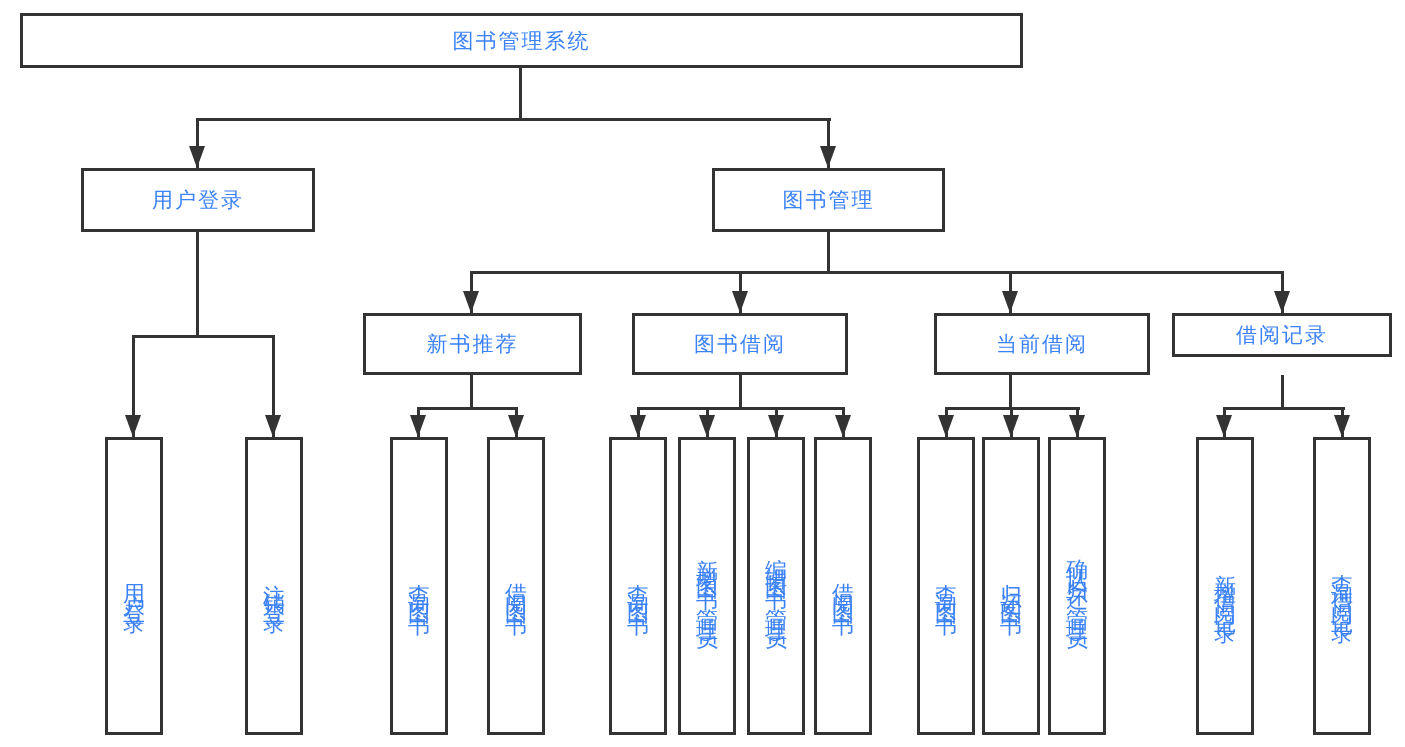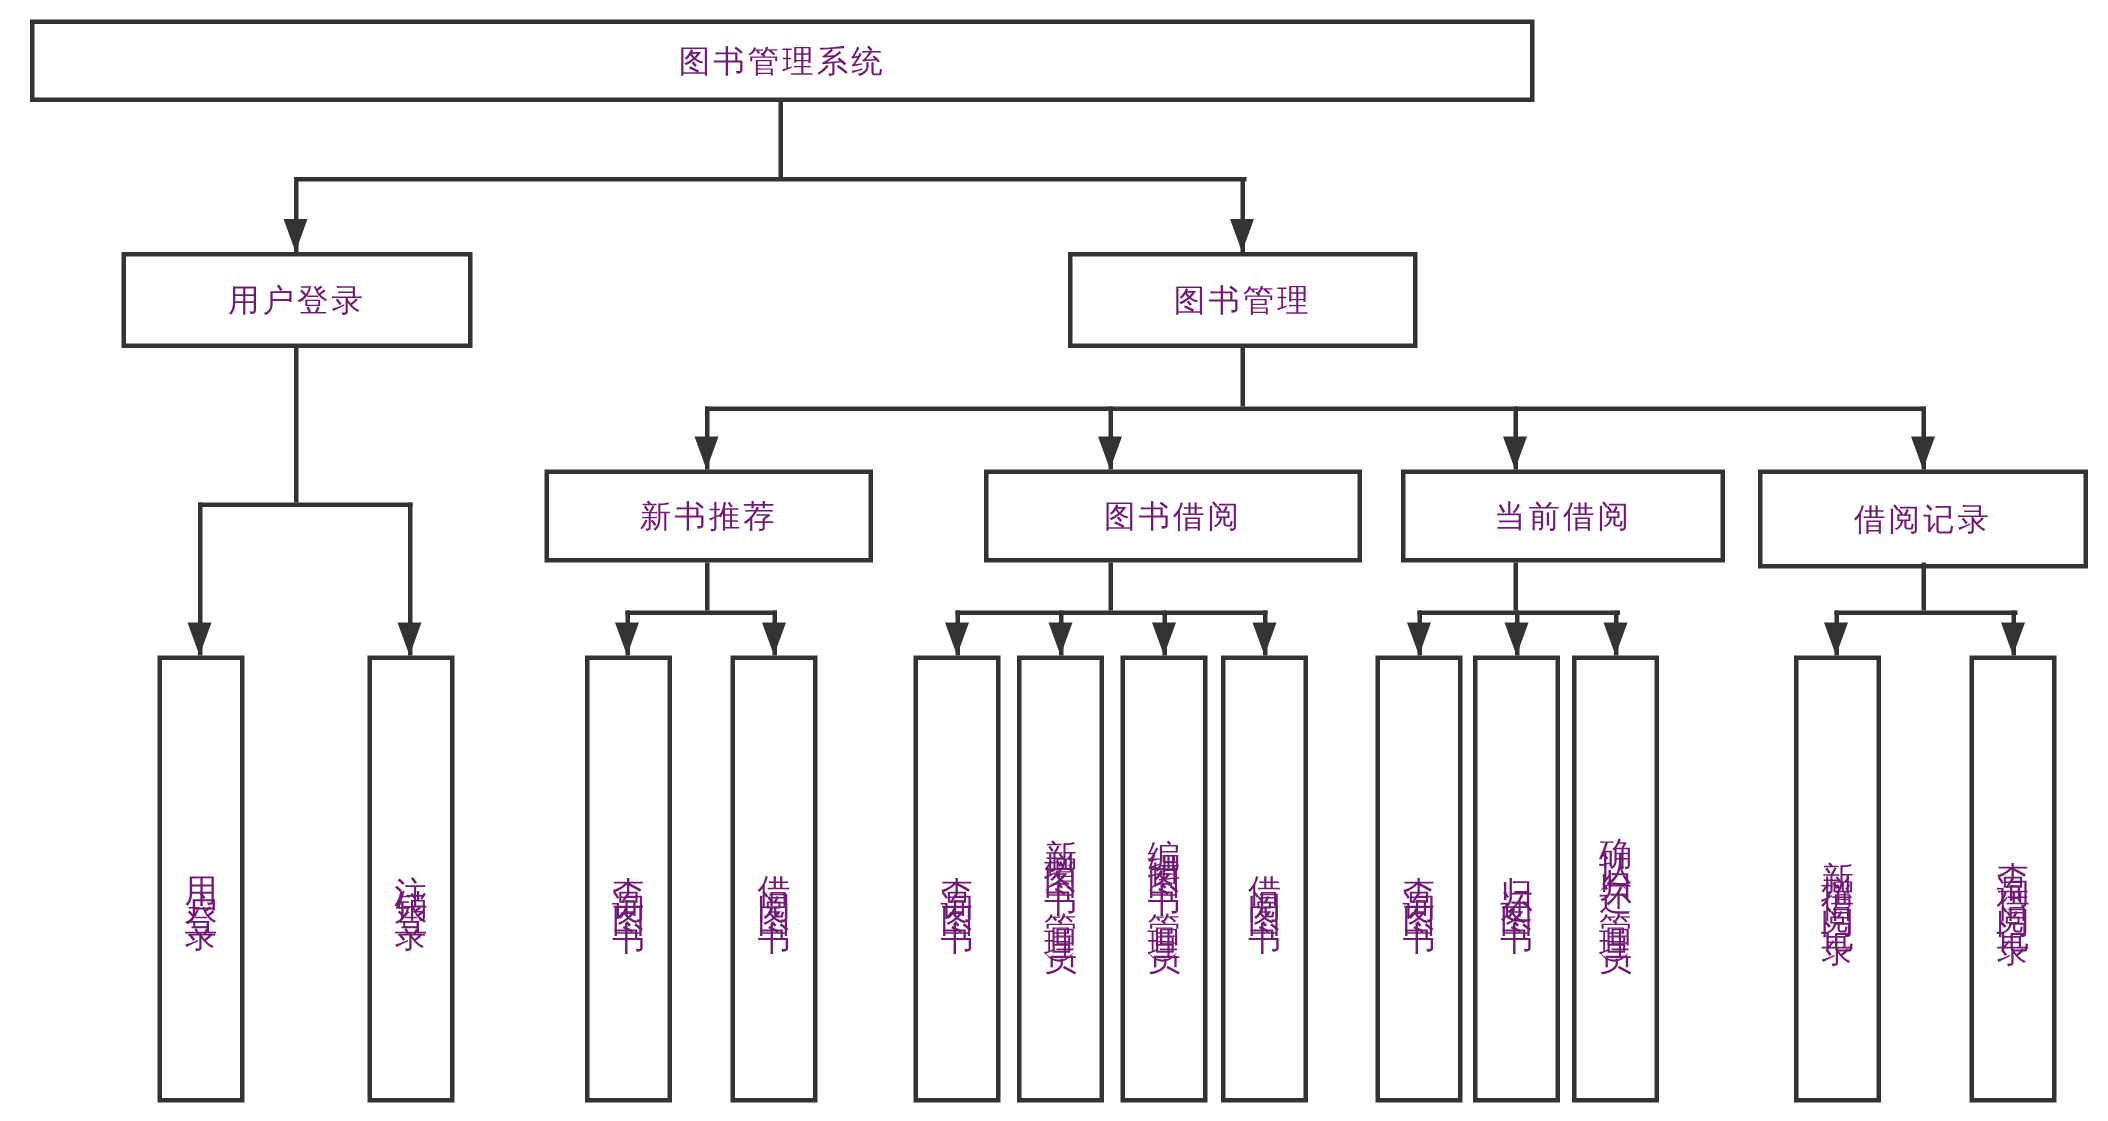--- a/index.html
+++ b/index.html
@@ -2,21 +2,21 @@
 <html><head>
 <meta charset="utf-8">
 <style>
   html,body { margin:0; padding:0; background:#ffffff; }
   .canvas {
     position:relative; width:1405px; height:747px; background:#ffffff;
     font-family:"Liberation Sans", sans-serif; overflow:hidden;
   }
   .box {
     position:absolute; box-sizing:border-box;
-    border:3px solid #333333; background:#ffffff; color:#701a75;
+    border:3px solid #333333; background:#ffffff; color:#3b82f6;
     display:flex; align-items:center; justify-content:center;
   }
   .hbox span { font-size:21px; letter-spacing:2px; }
   .leaf { top:437px; width:58px; height:298px; }
   .leaf span {
     writing-mode:vertical-rl; text-orientation:mixed;
     font-size:22px; line-height:1; letter-spacing:10px; white-space:nowrap;
   }
   .ln { position:absolute; background:#333333; }
   .arrow {
@@ -41,27 +41,27 @@
   <div class="box hbox" style="left:81px;top:168px;width:234px;height:64px">
     <span>用户登录</span>
   </div>
   <div class="box hbox" style="left:712px;top:168px;width:233px;height:64px">
     <span>图书管理</span>
   </div>
 
   <div class="box hbox" style="left:363px;top:313px;width:219px;height:62px">
     <span>新书推荐</span>
   </div>
-  <div class="box hbox" style="left:656px;top:313px;width:252px;height:62px">
+  <div class="box hbox" style="left:632px;top:313px;width:216px;height:62px">
     <span>图书借阅</span>
   </div>
   <div class="box hbox" style="left:934px;top:313px;width:216px;height:62px">
     <span>当前借阅</span>
   </div>
-  <div class="box hbox" style="left:1172px;top:313px;width:220px;height:66px">
+  <div class="box hbox" style="left:1172px;top:313px;width:220px;height:44px">
     <span>借阅记录</span>
   </div>
 
   <div class="box leaf" style="left:105px">
     <span>用户登录</span>
   </div>
   <div class="box leaf" style="left:245px">
     <span>注销登录</span>
   </div>
 

